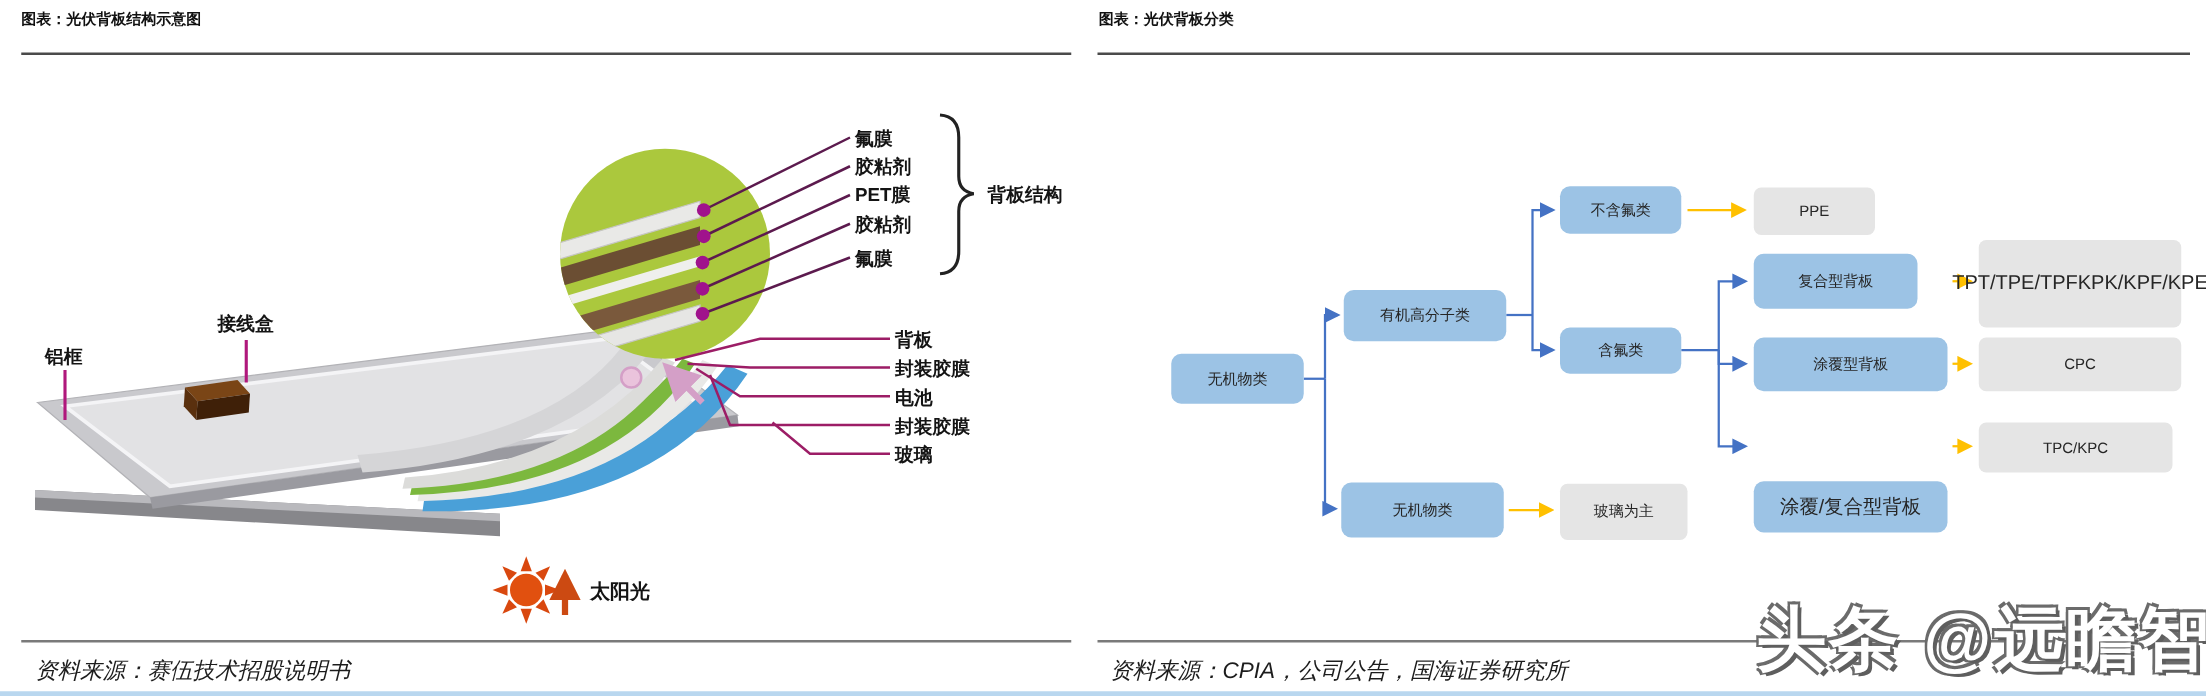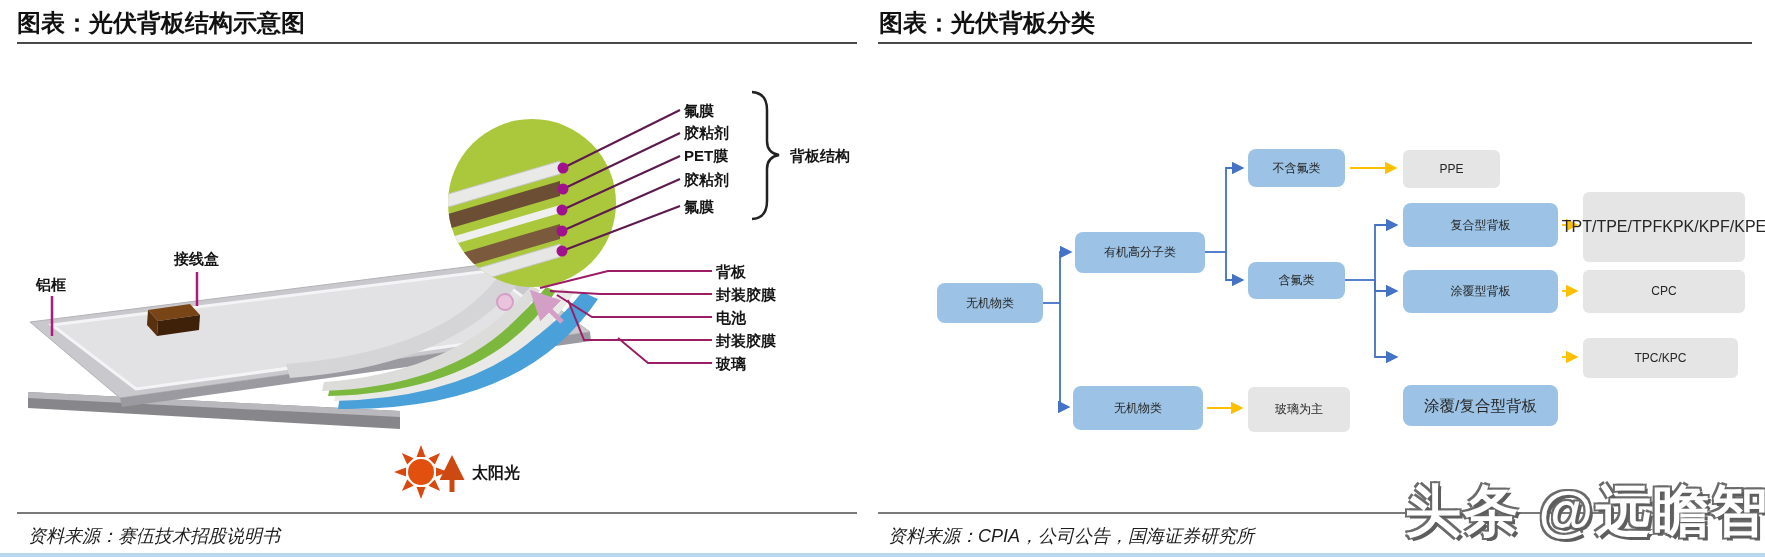--- a/index.html
+++ b/index.html
@@ -1,18 +1,18 @@
 <!DOCTYPE html>
 <html><head>
 <meta charset="utf-8">
 <style>
   html,body{margin:0;padding:0;}
   body{width:1765px;height:557px;position:relative;background:#ffffff;overflow:hidden;
        font-family:"Liberation Sans","DejaVu Sans",sans-serif;}
-  .fig-title{position:absolute;font-size:24px;font-weight:bold;color:#111;white-space:nowrap;}
+  .fig-title{position:absolute;font-size:12px;font-weight:bold;color:#111;white-space:nowrap;}
   .title-rule{position:absolute;height:2px;background:#4a4a4a;}
   .bottom-rule{position:absolute;height:2px;background:#7a7a7a;}
   .source-text{position:absolute;font-size:18px;font-style:italic;color:#1c1c1c;white-space:nowrap;}
   .d-label{position:absolute;font-size:15px;font-weight:bold;color:#141414;white-space:nowrap;}
   .fc-box{position:absolute;display:flex;align-items:center;justify-content:center;
           border-radius:8px;font-size:12px;color:#262626;text-align:center;line-height:1.25;}
   .fc-blue{background:#9cc3e5;}
   .fc-peach{background:#e5e5e5;border-radius:6px;}
   .watermark{position:absolute;font-size:56px;font-weight:bold;letter-spacing:2px;color:#ffffff;
              white-space:nowrap;z-index:6;
@@ -183,21 +183,21 @@
 <div class="fig-title" style="left:879px;top:7px;">图表：光伏背板分类</div>
 <div class="title-rule" style="left:878px;top:42px;width:874px;"></div>
 
 <div class="fc-box fc-blue" style="left:937px;top:283px;width:106px;height:40px;">无机物类</div>
 <div class="fc-box fc-blue" style="left:1075px;top:232px;width:130px;height:41px;">有机高分子类</div>
 <div class="fc-box fc-blue" style="left:1073px;top:386px;width:130px;height:44px;">无机物类</div>
 <div class="fc-box fc-blue" style="left:1248px;top:149px;width:97px;height:38px;">不含氟类</div>
 <div class="fc-box fc-blue" style="left:1248px;top:262px;width:97px;height:37px;">含氟类</div>
 <div class="fc-box fc-peach" style="left:1248px;top:387px;width:102px;height:45px;">玻璃为主</div>
 <div class="fc-box fc-peach" style="left:1403px;top:150px;width:97px;height:38px;">PPE</div>
-<div class="fc-box fc-blue" style="left:1403px;top:203px;width:155px;height:44px;">复合型背板</div>
+<div class="fc-box fc-blue" style="left:1403px;top:203px;width:131px;height:44px;">复合型背板</div>
 <div class="fc-box fc-blue" style="left:1403px;top:270px;width:155px;height:43px;">涂覆型背板</div>
 <div class="fc-box fc-blue" style="left:1403px;top:337px;width:155px;height:41px;font-size:15.5px;margin-top:48px;">涂覆/复合型背板</div>
 <div class="fc-box fc-peach" style="left:1583px;top:192px;width:162px;height:70px;flex-direction:row;font-size:16px;">
   <div>TPT/TPE/TPF</div>
   <div>KPK/KPF/KPE</div>
 </div>
 <div class="fc-box fc-peach" style="left:1583px;top:270px;width:162px;height:43px;">CPC</div>
 <div class="fc-box fc-peach" style="left:1583px;top:338px;width:155px;height:40px;">TPC/KPC</div>
 
 <div class="bottom-rule" style="left:878px;top:512px;width:874px;"></div>

